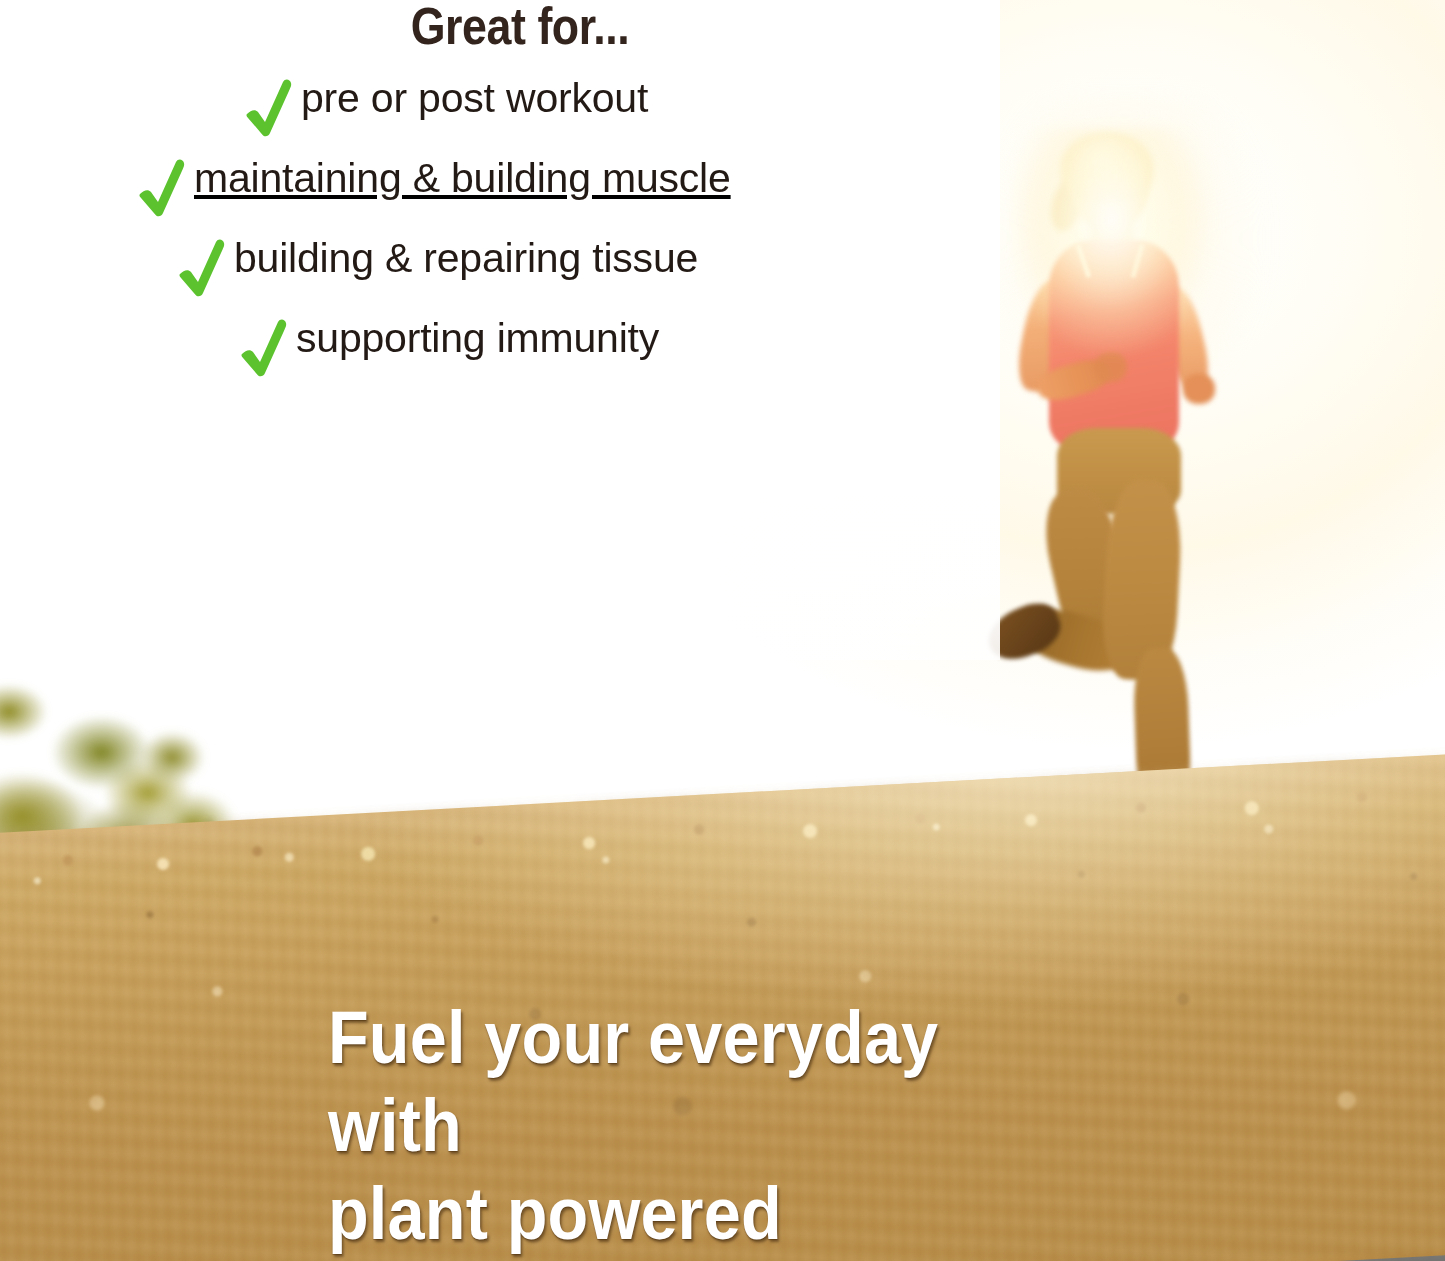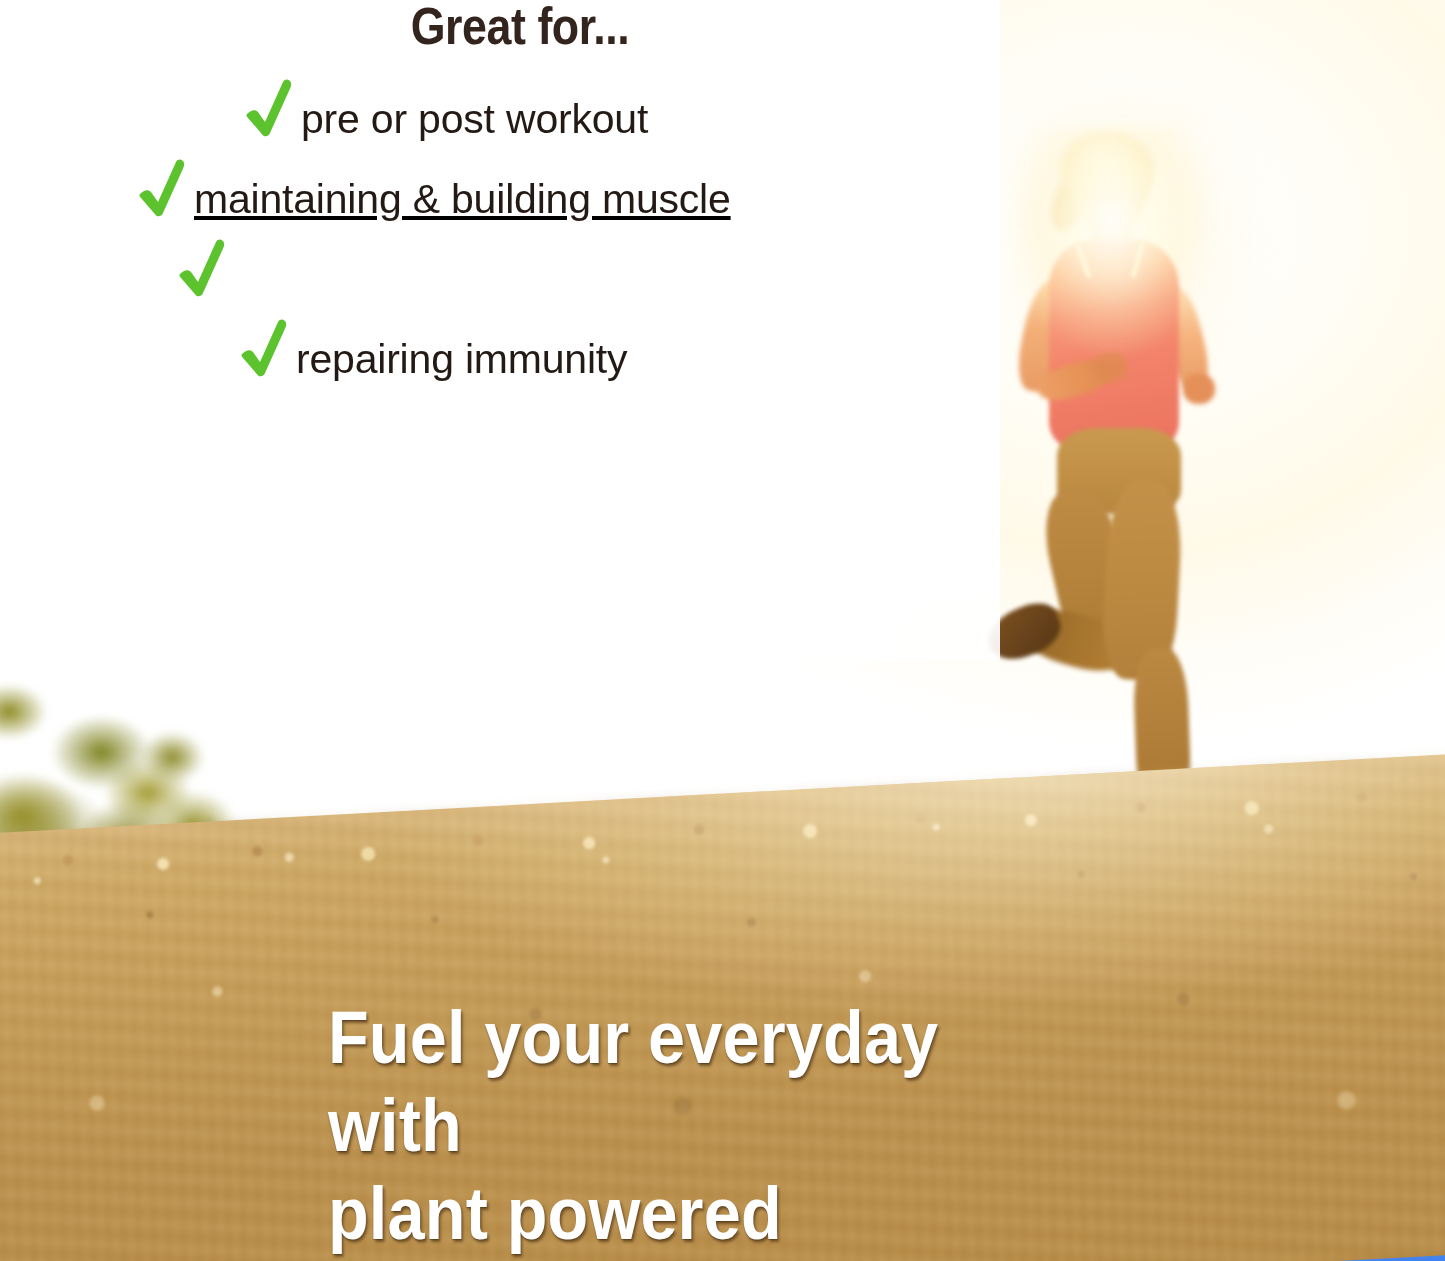--- a/index.html
+++ b/index.html
@@ -9,21 +9,21 @@
   }
   body {
     font-family: "Liberation Sans", sans-serif;
   }
 
   #poster {
     position: relative;
     width: 1445px;
     height: 1261px;
     overflow: hidden;
-    background: #3b82f6;
+    background: #737373;
   }
 
   
   .scene {
     position: absolute;
     left: 0; top: 0;
     width: 1445px;
     height: 1261px;
     overflow: hidden;
   }
@@ -444,21 +444,21 @@
   
   .checklist {
     position: absolute;
     left: 0;
     top: 78px;
     width: 1000px;
   }
   .check-row {
     position: absolute;
     display: flex;
-    align-items: flex-end;
+    align-items: flex-start;
     white-space: nowrap;
   }
   .check-row.r0 { left: 243px; top: 0px;   }
   .check-row.r1 { left: 136px; top: 80px; text-decoration: underline;  }
   .check-row.r2 { left: 176px; top: 160px; }
   .check-row.r3 { left: 238px; top: 240px; }
 
   .tick {
     display: inline-block;
     width: 52px;
@@ -577,29 +577,30 @@
       </span>
       <span class="check-label">maintaining &amp; building muscle</span>
     </div>
 
     <div class="check-row r2">
       <span class="tick">
         <svg viewBox="0 0 52 62" xmlns="http://www.w3.org/2000/svg" aria-hidden="true">
           <path d="M4 36 C8 32 12 31 15 34 L22 44 L40 4 C42 0 47 1 48 5 C48.6 7.5 47.6 9 46.6 11.4 L27 55 C25.4 58.6 21.4 59.4 19.2 56.4 L4.6 39.4 C3.2 38.4 3.2 36.8 4 36 Z" fill="#5CC32E"></path>
         </svg>
       </span>
+      <span class="check-label">building &amp; repairing tissue</span>
     </div>
 
     <div class="check-row r3">
       <span class="tick">
         <svg viewBox="0 0 52 62" xmlns="http://www.w3.org/2000/svg" aria-hidden="true">
           <path d="M4 36 C8 32 12 31 15 34 L22 44 L40 4 C42 0 47 1 48 5 C48.6 7.5 47.6 9 46.6 11.4 L27 55 C25.4 58.6 21.4 59.4 19.2 56.4 L4.6 39.4 C3.2 38.4 3.2 36.8 4 36 Z" fill="#5CC32E"></path>
         </svg>
       </span>
-      <span class="check-label">repairing immunity</span>
+      <span class="check-label">supporting immunity</span>
     </div>
 
   </div>
 
   <div class="tagline">
     <span class="tl-line">Fuel your everyday with</span>
     <span class="tl-line">plant powered nutrition</span>
   </div>
 
 </div>

